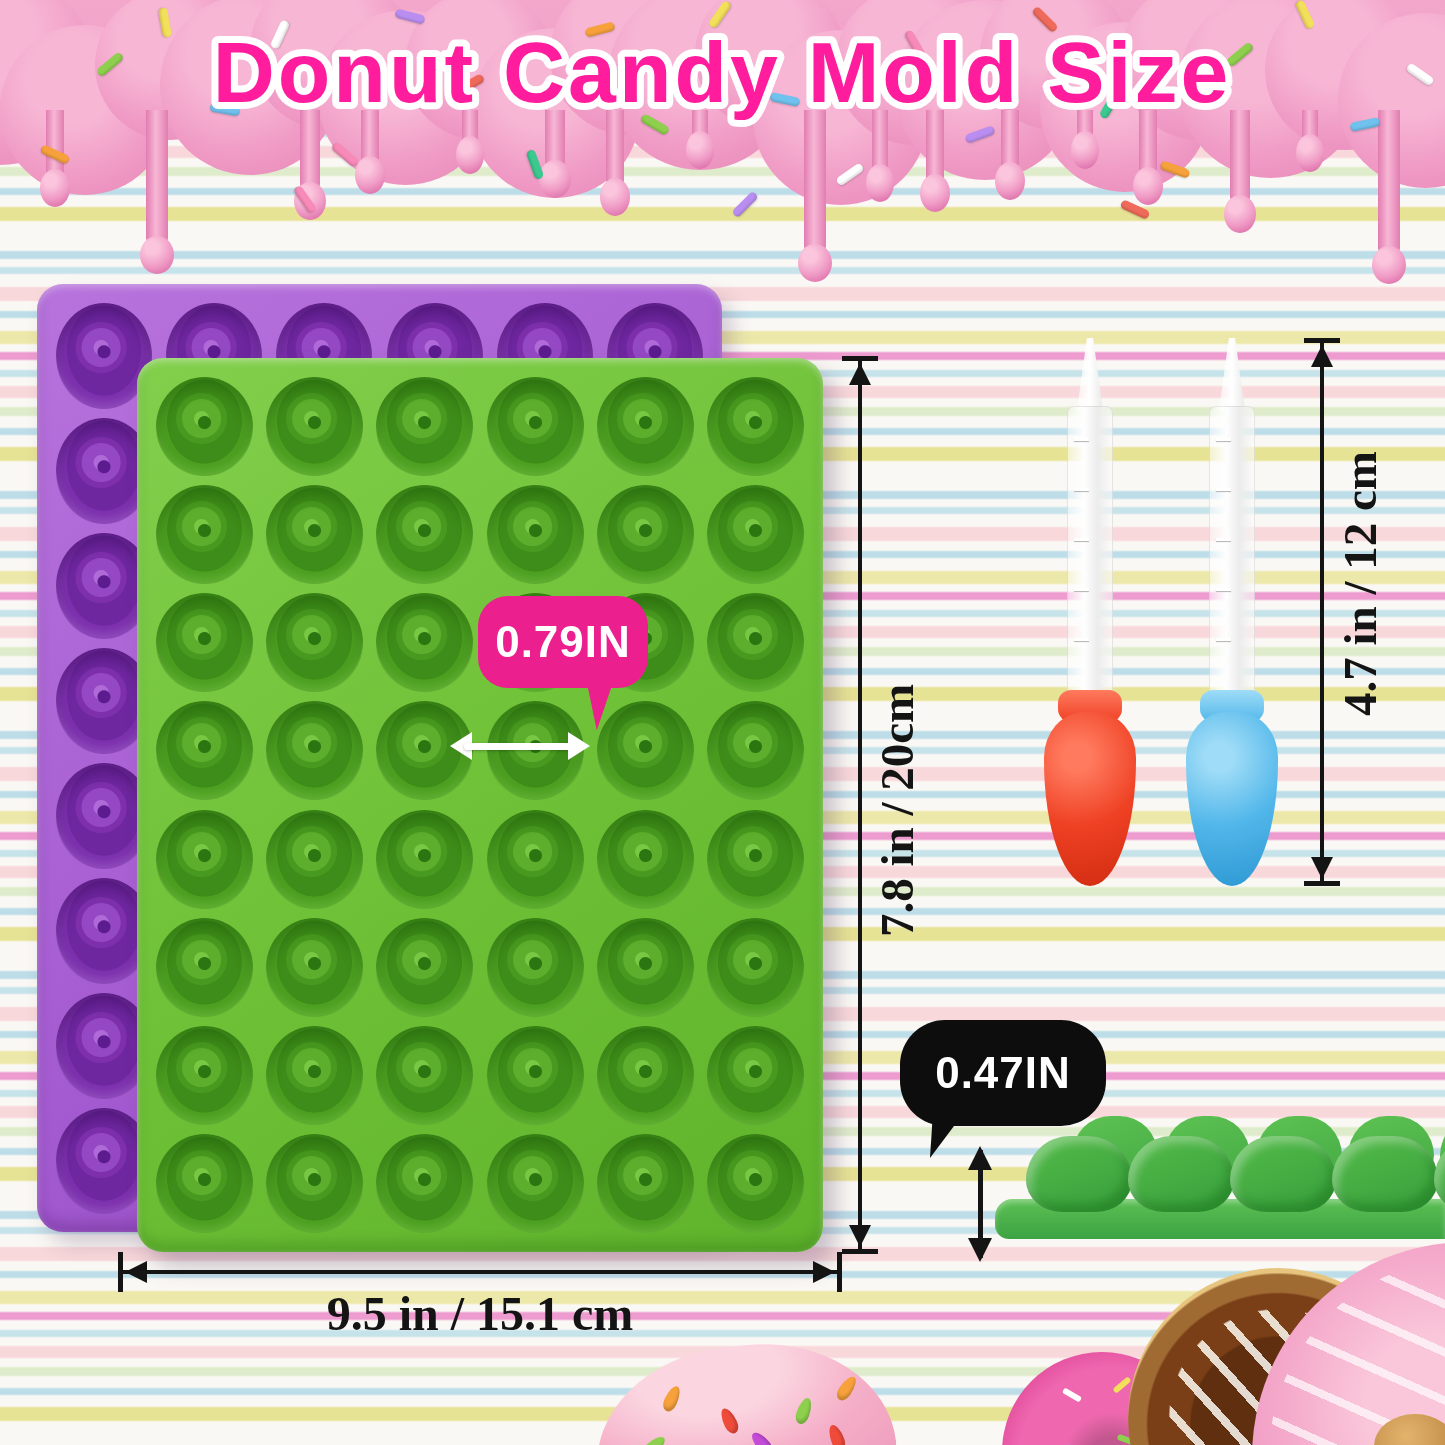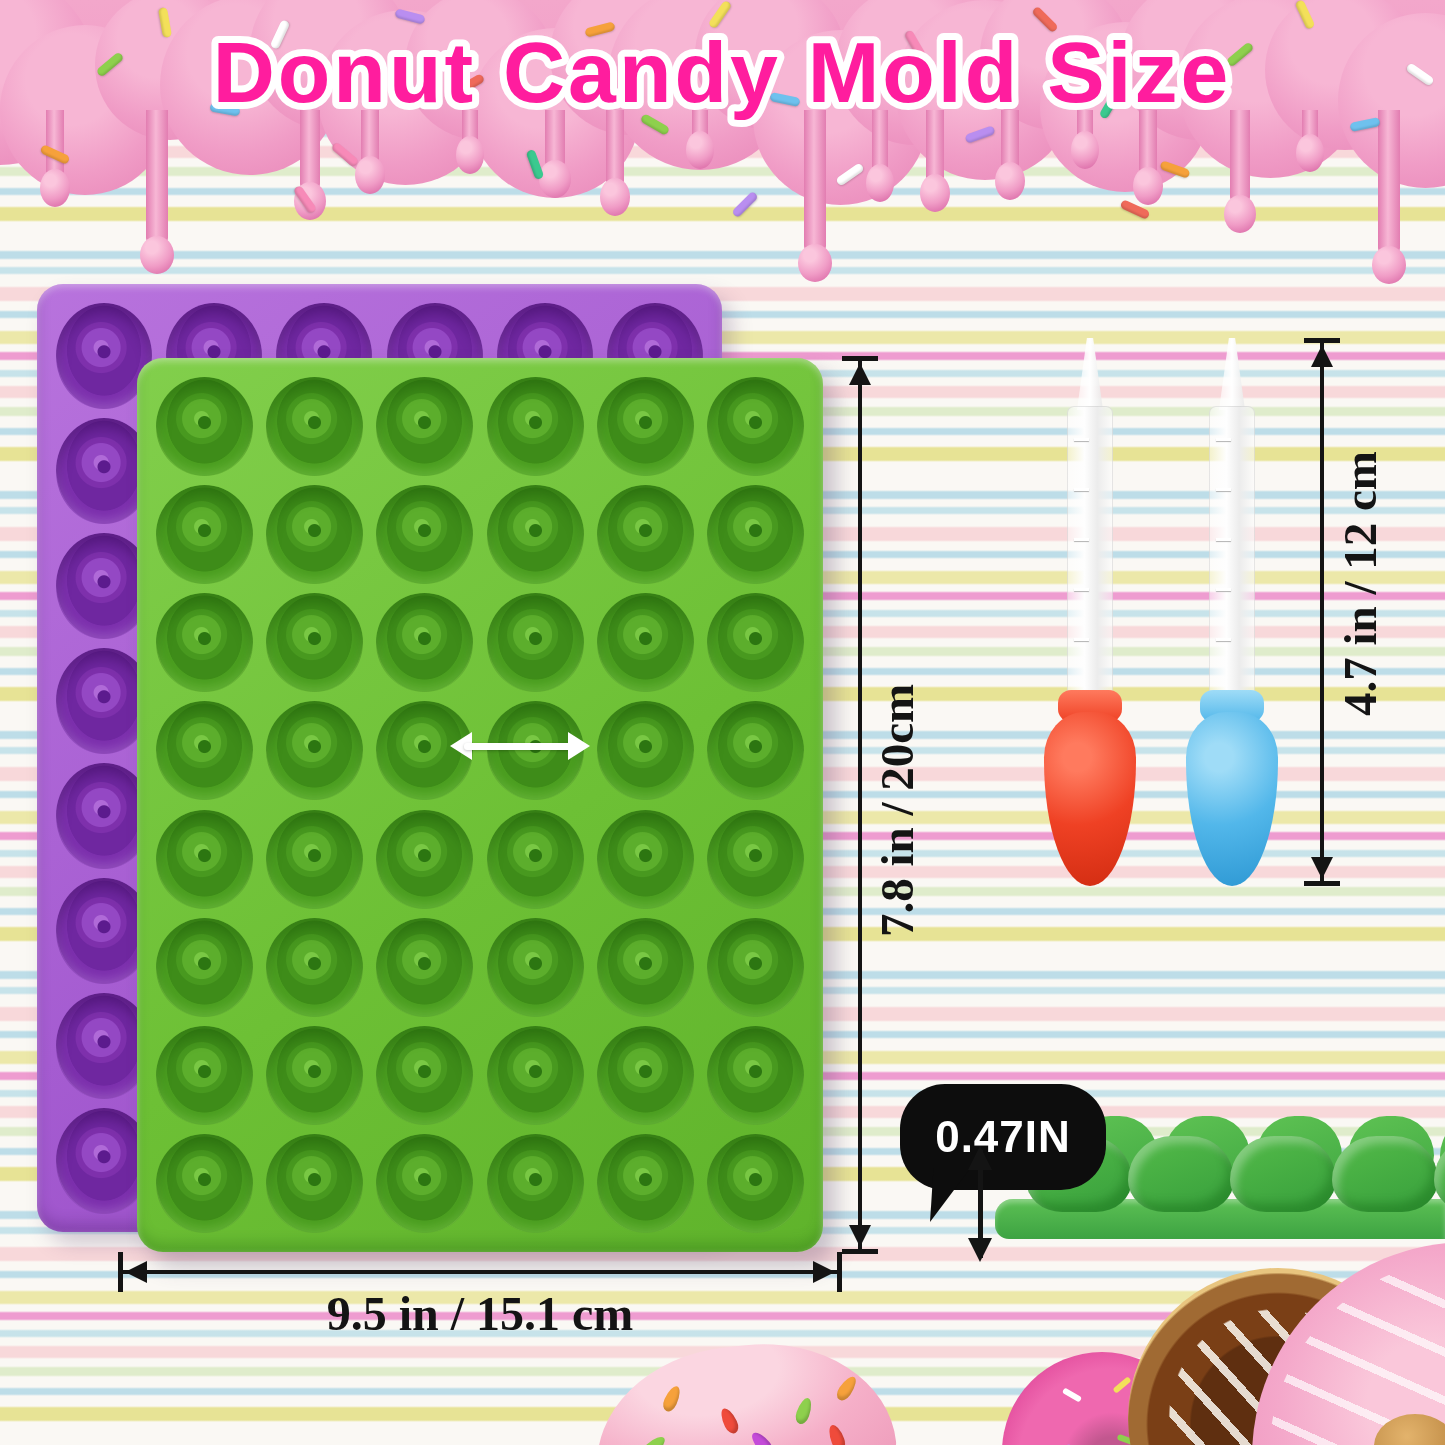--- a/index.html
+++ b/index.html
@@ -66,21 +66,21 @@
       radial-gradient(circle at 50% 46%, #5c1b8e 0 6px, rgba(92,27,142,0) 7px),
       radial-gradient(circle at 47% 42%, #b06ad8 0 7px, #9448c4 8px 19px, #7e30ac 20px 25px, rgba(0,0,0,0) 26px),
       radial-gradient(ellipse at 50% 45%, #6f27a0 0 54%, #7c30ad 55% 70%, #8c3fbd 71% 88%, #883bba 89% 100%);
     box-shadow:inset 0 10px 14px rgba(40,0,70,.4), inset 0 -5px 9px rgba(230,190,255,.22);}
   
   .bubble{position:absolute;display:flex;align-items:center;justify-content:center;z-index:6;
     color:#fff;font-weight:800;letter-spacing:1px;}
   #bubble-pink{left:478px;top:596px;width:170px;height:92px;background:#ec1f8e;border-radius:30px;font-size:44px;}
   #bubble-pink .tail{position:absolute;left:100px;top:84px;width:36px;height:50px;background:#ec1f8e;
     clip-path:polygon(12% 0, 88% 0, 62% 100%);transform:rotate(8deg);}
-  #bubble-black{left:900px;top:1084px;width:206px;height:106px;background:#0d0d0d;border-radius:45px;font-size:44px;}
+  #bubble-black{left:900px;top:1020px;width:206px;height:106px;background:#0d0d0d;border-radius:45px;font-size:44px;}
   #bubble-black .tail{position:absolute;left:30px;top:84px;width:44px;height:54px;background:#0d0d0d;
     clip-path:polygon(8% 0, 92% 0, 0% 100%);}
   
   #cavity-arrow{position:absolute;left:450px;top:728px;width:140px;height:36px;z-index:6;}
   #cavity-arrow .line{position:absolute;left:14px;right:14px;top:15px;height:7px;background:#fff;border-radius:3px;box-shadow:0 1px 3px rgba(0,0,0,.25);}
   #cavity-arrow .ah-l{position:absolute;left:0;top:4px;width:0;height:0;border-top:14px solid transparent;border-bottom:14px solid transparent;border-right:22px solid #fff;}
   #cavity-arrow .ah-r{position:absolute;right:0;top:4px;width:0;height:0;border-top:14px solid transparent;border-bottom:14px solid transparent;border-left:22px solid #fff;}
   
   .dim-v{position:absolute;width:44px;z-index:6;}
   .dim-v .cap{position:absolute;left:4px;width:36px;height:5px;background:#141414;}
@@ -341,20 +341,24 @@
         <div class="cav"></div>
         <div class="cav"></div>
         <div class="cav"></div>
         <div class="cav"></div>
         <div class="cav"></div>
         <div class="cav"></div>
         <div class="cav"></div>
       </div>
   </div>
 
+  <div id="bubble-pink" class="bubble">
+    <span>0.79IN</span>
+    <div class="tail"></div>
+  </div>
   <div id="cavity-arrow">
     <div class="ah-l"></div>
     <div class="line"></div>
     <div class="ah-r"></div>
   </div>
 
   <div class="dim-v" style="left:838px;top:356px;height:898px;">
     <div class="cap" style="top:0;"></div>
     <div class="line"></div>
     <div class="a-up"></div>

